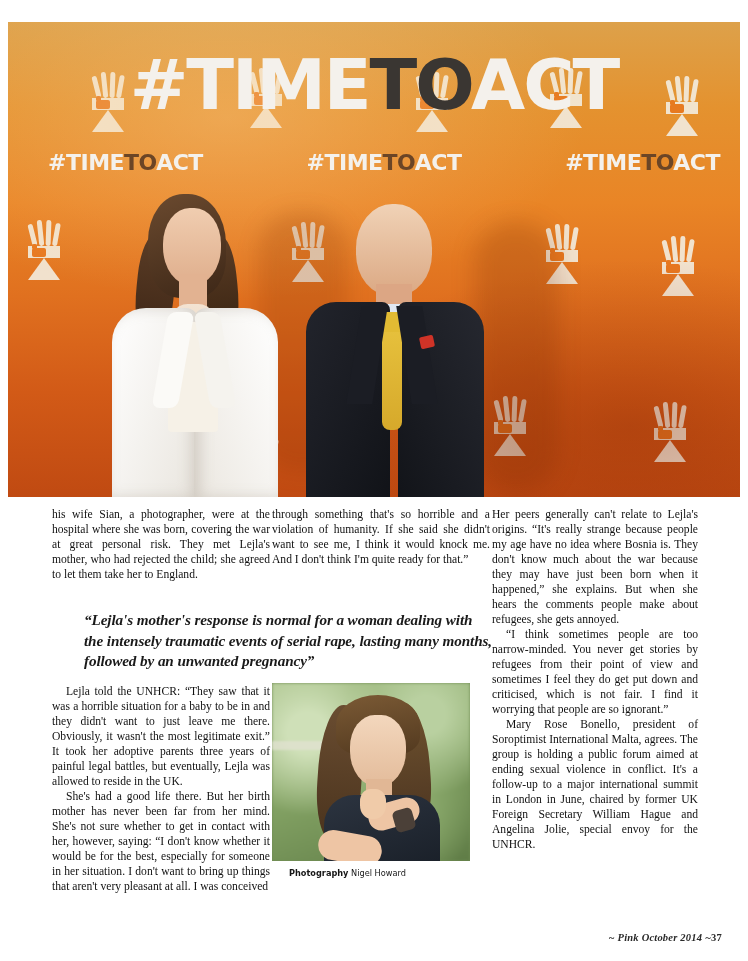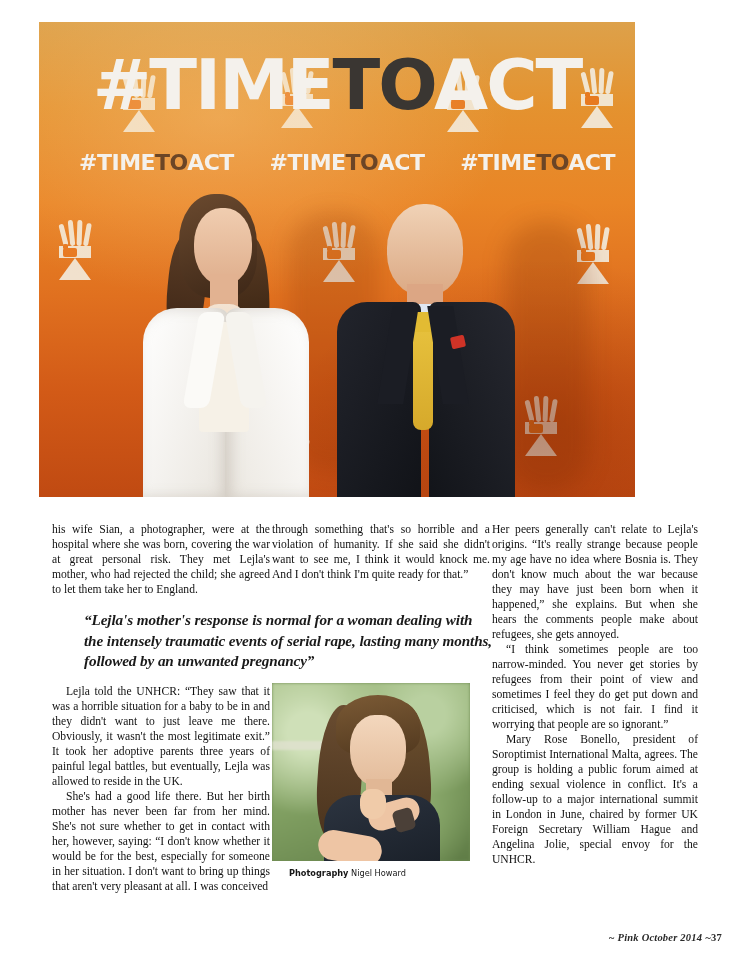--- a/index.html
+++ b/index.html
@@ -11,23 +11,23 @@
     width: 748px;
     height: 961px;
     position: relative;
     font-family: "Liberation Serif", serif;
     overflow: hidden;
   }
 
   
   .hero {
     position: absolute;
-    left: 39px;
+    left: 8px;
     top: 22px;
-    width: 596px;
+    width: 732px;
     height: 475px;
     overflow: hidden;
     background: #e08a2e;
   }
   .hero-backdrop {
     position: absolute;
     inset: 0;
     background:
       linear-gradient(to bottom,
         #dda14a 0%,
@@ -278,21 +278,21 @@
   }
   .hero-caption .cap-credit {
     margin-top: 4px;
     font-size: 8px;
   }
   .hero-caption .cap-credit b { font-weight: bold; }
 
   
   .col {
     position: absolute;
-    top: 522px;
+    top: 507px;
     width: 218px;
     font-size: 11.6px;
     line-height: 1.295;
     text-align: justify;
     color: #111111;
     hyphens: auto;
   }
   .col p { margin: 0; }
   .col p + p { text-indent: 14px; }
 

